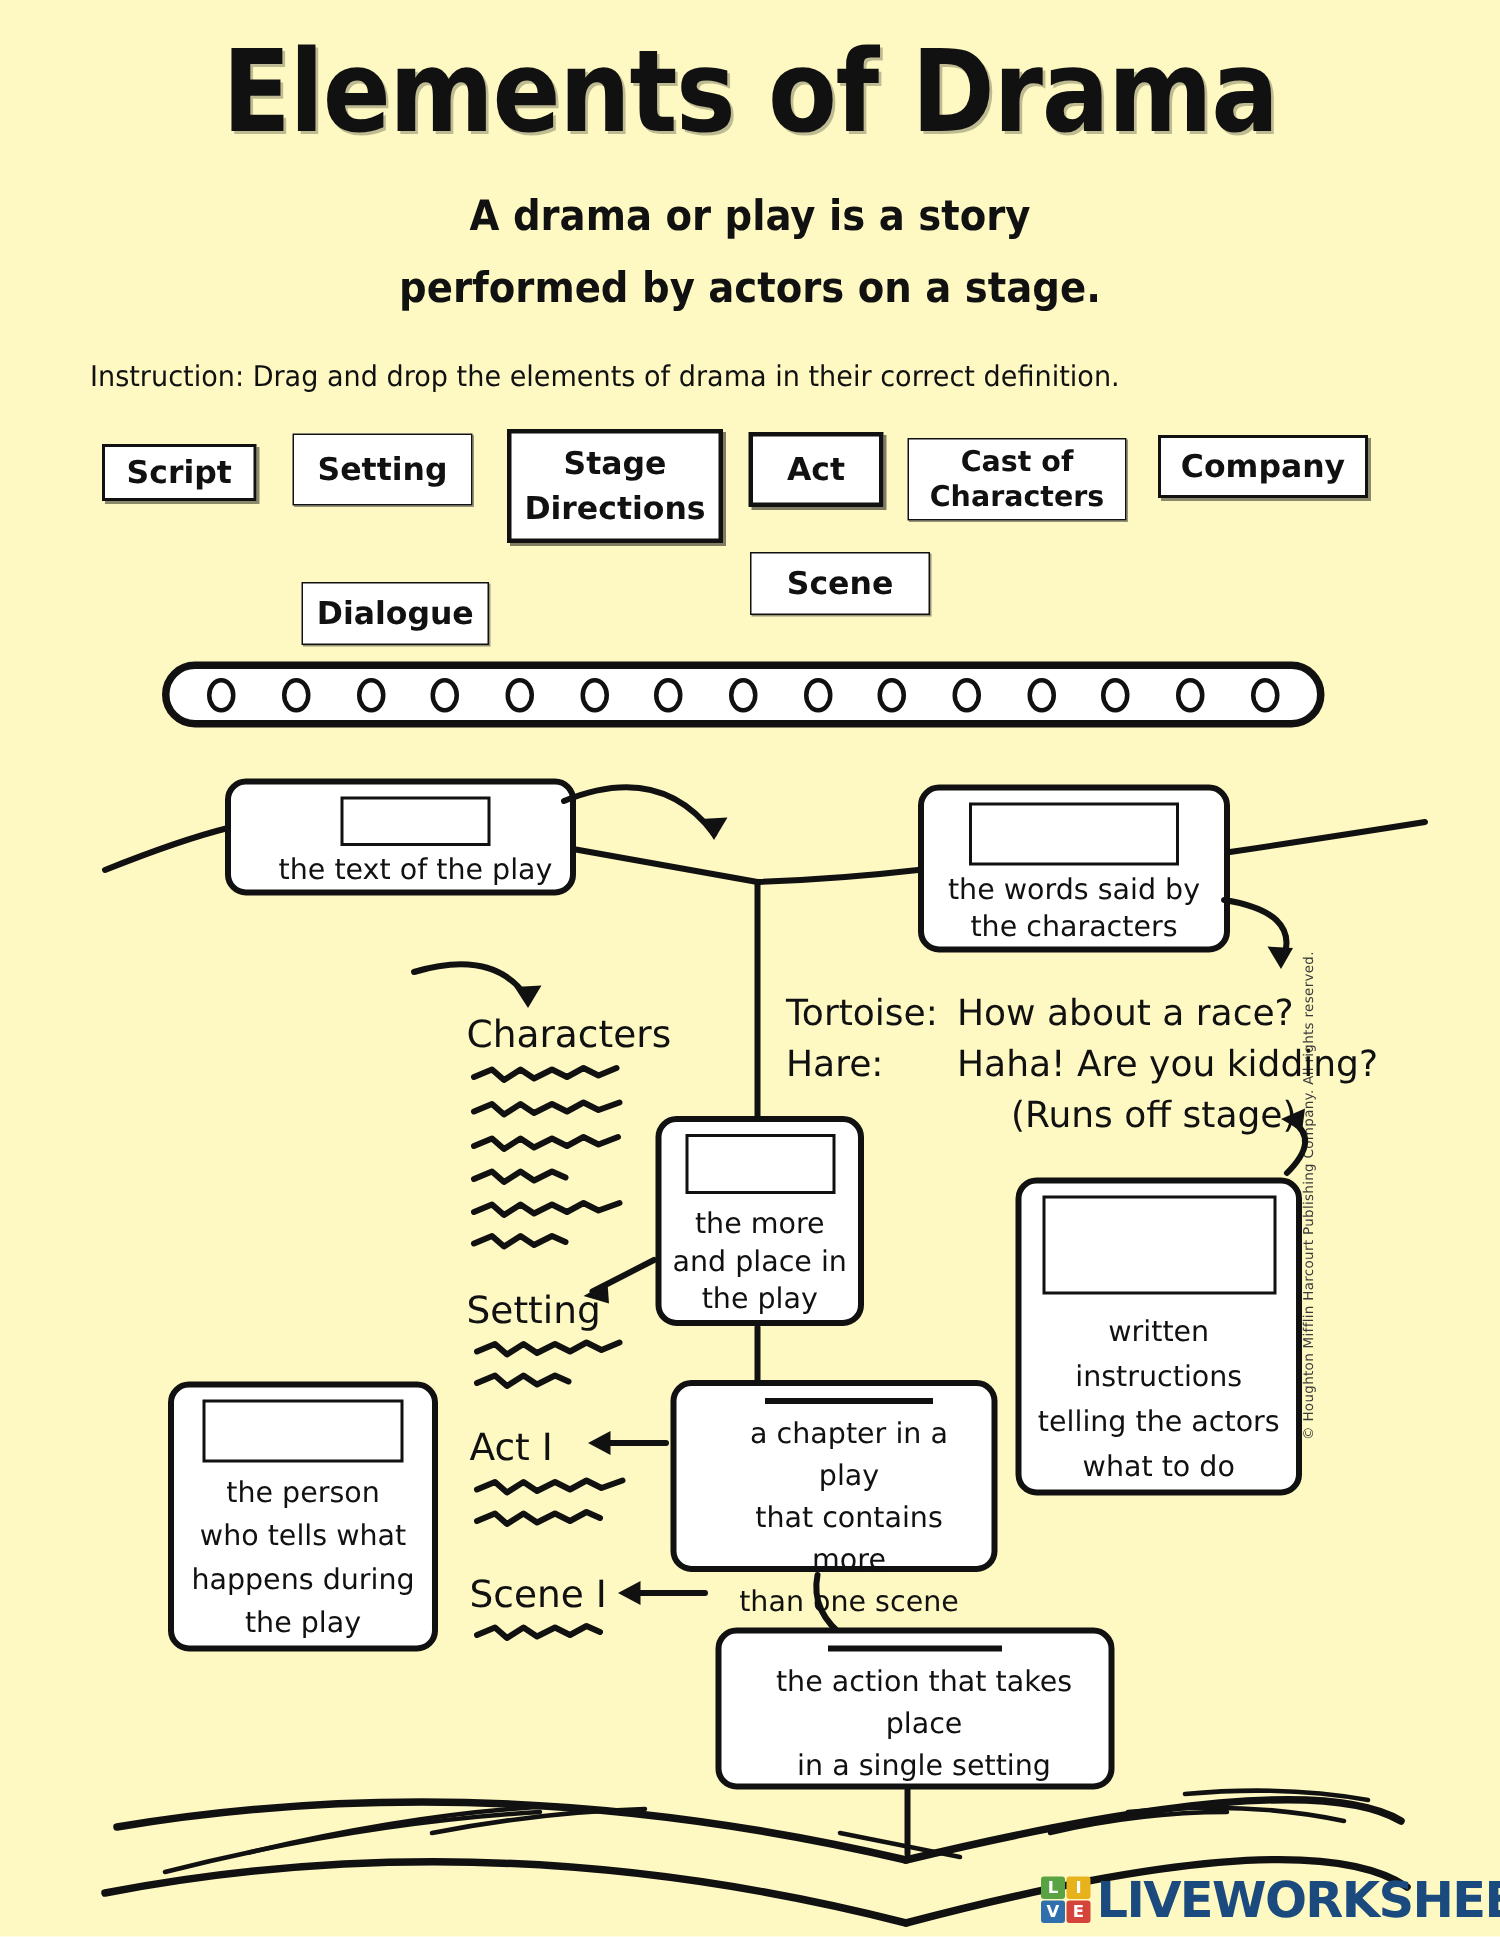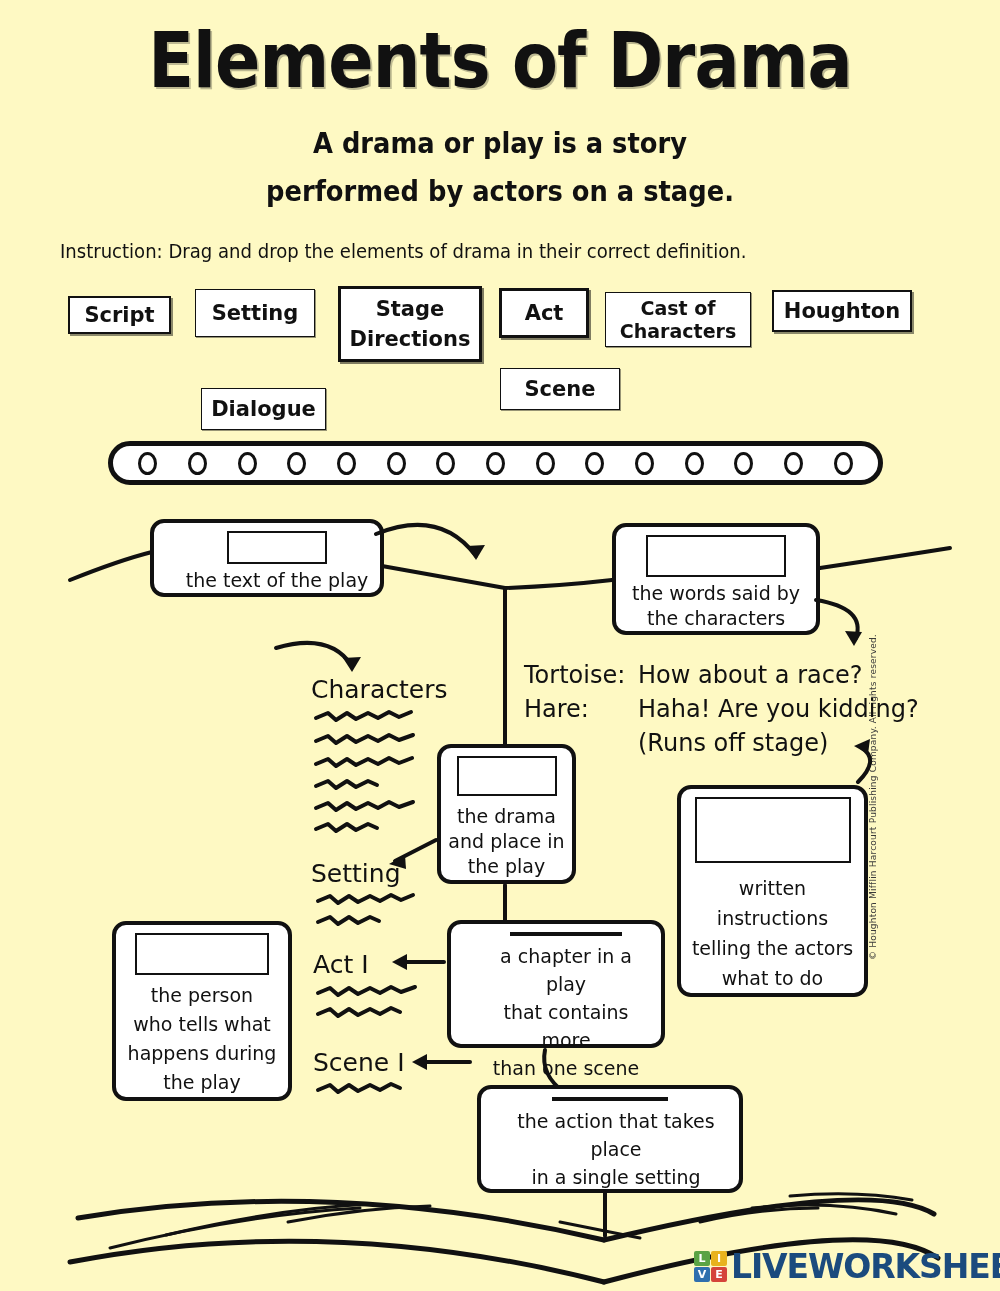--- a/index.html
+++ b/index.html
@@ -233,21 +233,21 @@
   <div class="tile thin" style="left:195px; top:289px; width:120px; height:48px;">Setting</div>
 
   <div class="tile thick" style="left:338px; top:286px; width:144px; height:76px; white-space:pre-line; line-height:30px;">Stage
 Directions</div>
 
   <div class="tile thick" style="left:499px; top:288px; width:90px; height:50px;">Act</div>
 
   <div class="tile thin" style="left:605px; top:292px; width:146px; height:55px; white-space:pre-line; font-size:19px; line-height:23px;">Cast of
 Characters</div>
 
-  <div class="tile" style="left:772px; top:290px; width:140px; height:42px;">Houghton</div>
+  <div class="tile" style="left:772px; top:290px; width:140px; height:42px;">Company</div>
 
   <div class="tile thin" style="left:188px; top:388px; width:125px; height:42px;margin-left:13px;">Dialogue</div>
 
   <div class="tile thin" style="left:500px; top:368px; width:120px; height:42px;">Scene</div>
 
   <div class="binder" id="binder-strip">
       <div class="hole"></div>
       <div class="hole"></div>
       <div class="hole"></div>
       <div class="hole"></div>
@@ -308,21 +308,21 @@
 
   <div class="card" style="left:612px; top:523px; width:208px; height:112px;">
     <div class="drop" style="width:140px; height:42px;"></div>
     <div class="deftext" style="white-space:pre-line;">the words said by
 the characters</div>
   </div>
 
 
   <div class="card" style="left:437px; top:744px; width:139px; height:140px;">
     <div class="drop" style="width:100px; height:40px;"></div>
-    <div class="deftext" style="white-space:pre-line; padding-top:4px;">the drama
+    <div class="deftext" style="white-space:pre-line; padding-top:4px;">the more
 and place in
 the play</div>
   </div>
 
   <div class="card" style="left:677px; top:785px; width:191px; height:212px;">
     <div class="drop" style="width:156px; height:68px;"></div>
     <div class="deftext" style="white-space:pre-line; line-height:30px; padding-top:6px;">written
 instructions
 telling the actors
 what to do</div>
@@ -411,21 +411,21 @@
 
   <div class="dlg" style="left:524px; top:658px;">
     <div style="display:flex;">
       <span style="width:114px;">Tortoise:</span>
       <span>How about a race?</span>
     </div>
     <div style="display:flex;">
       <span style="width:114px;">Hare:</span>
       <span>Haha! Are you kidding?</span>
     </div>
-    <div style="display:flex;">
+    <div style="display:flex;gap:36px;">
       <span style="width:114px;"></span>
       <span>(Runs off stage)</span>
     </div>
   </div>
 
   <div class="copyright">© Houghton Mifflin Harcourt Publishing Company. All rights reserved.</div>
 
   <div class="logo">
     <div class="logo-grid" id="logo-grid">
         <span style="background: rgb(90, 163, 68);">L</span>

